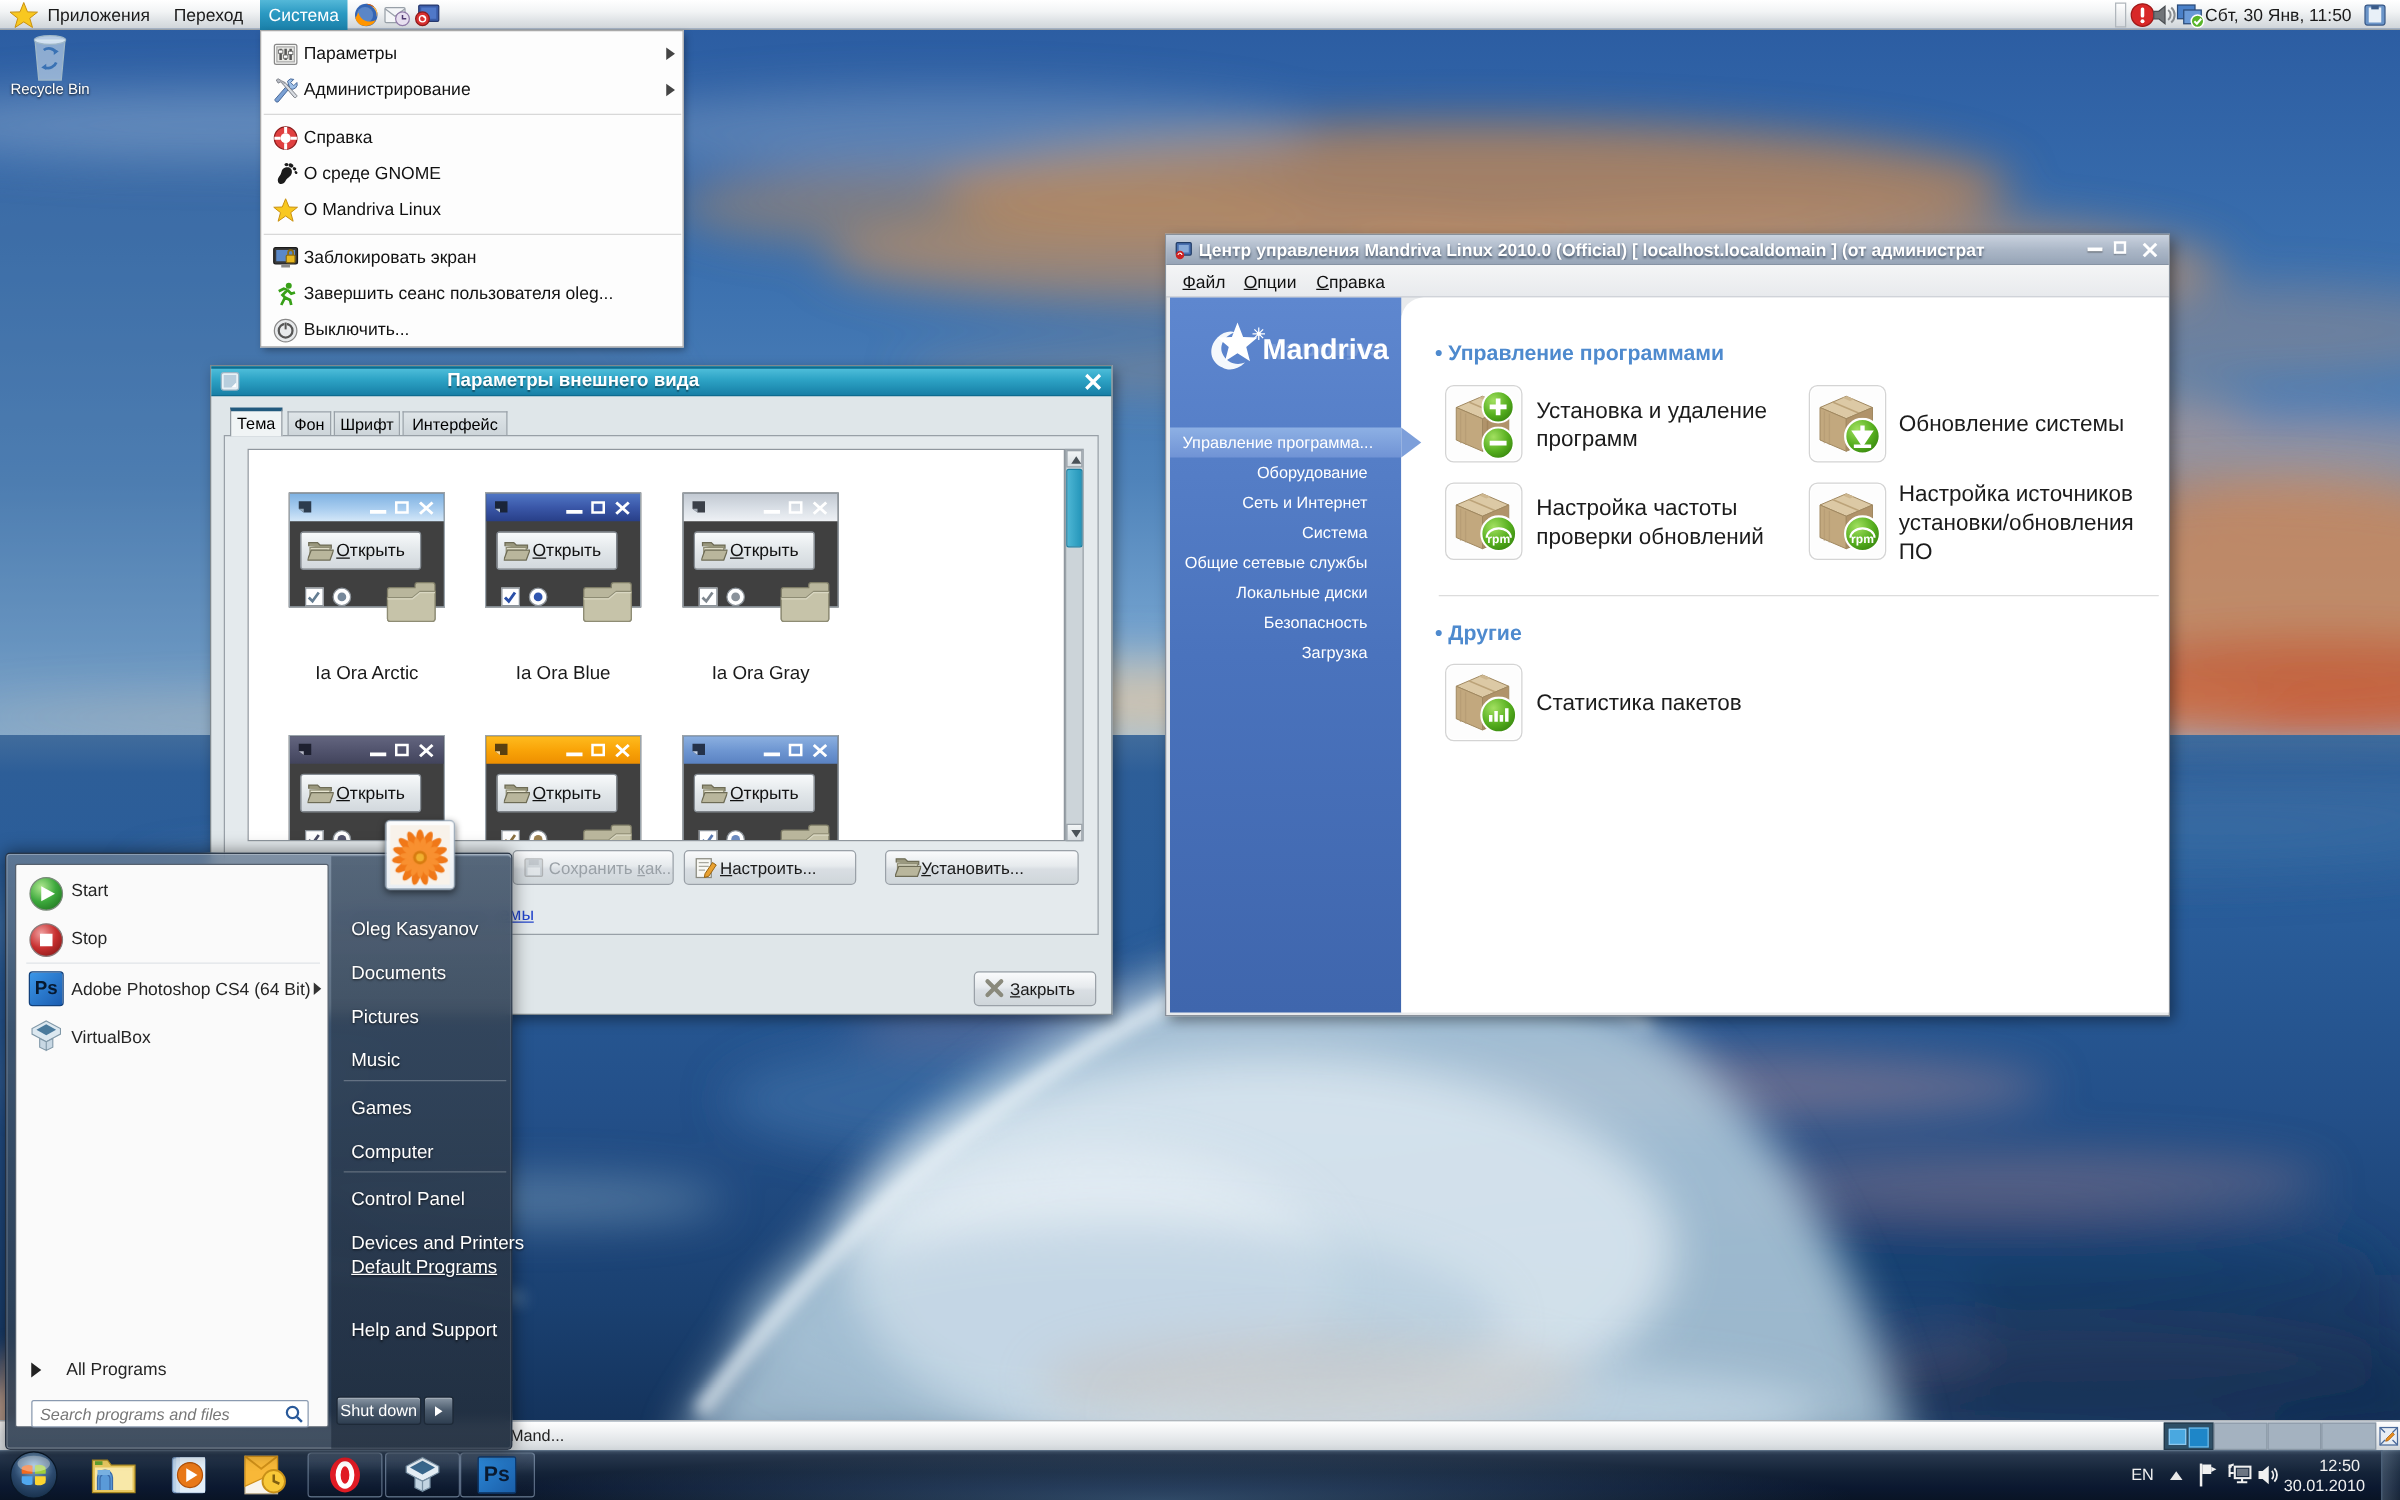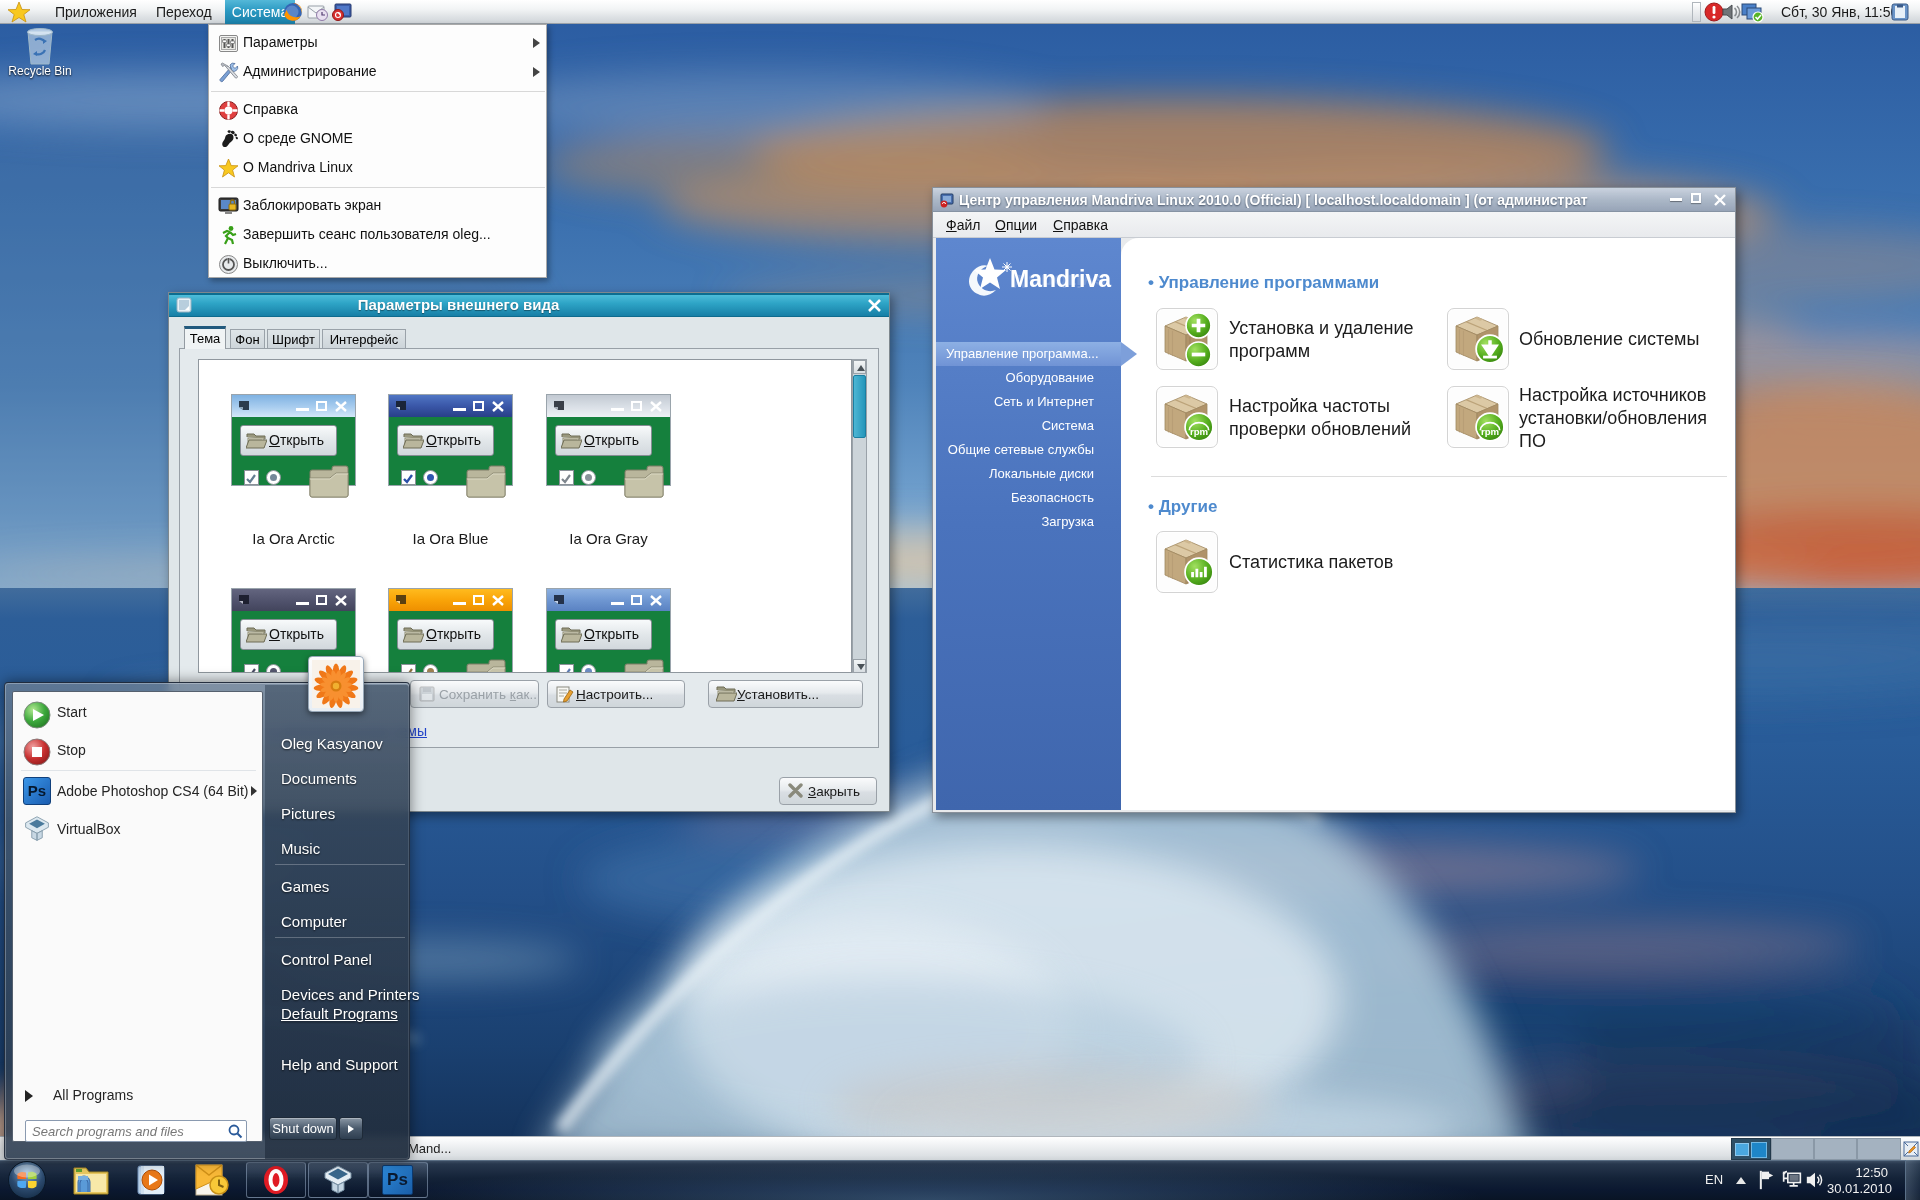--- a/index.html
+++ b/index.html
@@ -1,19 +1,19 @@
 <!DOCTYPE html>
 <html><head><meta charset="utf-8"><style>
 *{margin:0;padding:0;box-sizing:border-box;}
 html,body{width:1920px;height:1200px;overflow:hidden;font-family:"Liberation Sans",sans-serif;}
 body{position:relative;background:#2a5f9d;}
 .abs{position:absolute;}
 
 #toppanel{left:0;top:0;width:1920px;height:24px;background:linear-gradient(180deg,#ffffff 0%,#f2f4f5 40%,#dde1e4 75%,#d0d5d9 100%);border-bottom:1px solid #9aa1a8;z-index:60;}
-#toppanel .mitem{position:absolute;top:0;height:24px;line-height:24px;font-size:14px;color:#1a1a1a;margin-left:17px;}
+#toppanel .mitem{position:absolute;top:0;height:24px;line-height:24px;font-size:14px;color:#1a1a1a;}
 #sysbtn{left:208px;width:70px;background:linear-gradient(180deg,#54b8d8 0%,#2b99c2 45%,#1a7fa8 100%);color:#fff !important;text-align:center;}
 
 #sysmenu{left:208px;top:24px;width:339px;height:254px;background:#fdfdfd;border:1px solid #a9a9a9;box-shadow:2px 3px 6px rgba(0,0,0,.35);z-index:70;}
 .mi{position:absolute;left:1px;width:335px;height:29px;font-size:14px;color:#111;}
 .mi .ic{position:absolute;left:8px;top:4px;width:21px;height:21px;}
 .mi .tx{position:absolute;left:33px;top:5px;}
 .mi .arr{position:absolute;right:5px;top:9px;width:0;height:0;border-left:7px solid #444;border-top:5px solid transparent;border-bottom:5px solid transparent;}
 .msep{position:absolute;left:2px;width:334px;height:1px;background:#d8d8d8;}
 
 #gbottom{left:0;top:1136px;width:1920px;height:24px;background:linear-gradient(180deg,#ffffff 0%,#eef0f2 40%,#dde1e4 80%,#cfd4d8 100%);border-top:1px solid #b0b6bc;z-index:20;}
@@ -23,21 +23,21 @@
 .tbbtn{position:absolute;top:2px;height:36px;border:1px solid rgba(150,170,195,.55);border-radius:3px;background:linear-gradient(180deg,rgba(120,140,165,.35),rgba(40,55,75,.25) 50%,rgba(10,20,35,.3));}
 
 #startmenu{left:4px;top:682px;width:406px;height:478px;z-index:90;background:linear-gradient(180deg,rgba(105,125,148,.82),rgba(62,82,104,.85) 30%,rgba(40,56,76,.87));border:1px solid rgba(30,40,55,.8);border-radius:4px;box-shadow:0 0 14px rgba(0,0,0,.5),inset 0 0 0 1px rgba(255,255,255,.28);backdrop-filter:blur(5px);}
 #smwhite{position:absolute;left:7px;top:8px;width:251px;height:451px;background:#fafafa;border:1px solid #55606e;border-radius:2px;}
 .smitem{position:absolute;left:8px;font-size:14px;color:#252525;}
 .smr{position:absolute;left:276px;white-space:nowrap;width:128px;font-size:15px;color:#fff;text-shadow:0 1px 2px rgba(0,0,0,.7);}
 
 #appwin{left:168px;top:292px;width:722px;height:520px;z-index:40;background:#dfe6e9;border:1px solid #7e888e;box-shadow:3px 4px 10px rgba(0,0,0,.4);}
 #mcc{left:932px;top:187px;width:804px;height:626px;z-index:30;background:#e8eaec;border:1px solid #88909a;box-shadow:3px 4px 10px rgba(0,0,0,.4);}
 
-.tw{position:absolute;width:125px;height:92px;background:#15803d;border:1px solid #9aa4ac;}
+.tw{position:absolute;width:125px;height:92px;background:#404040;border:1px solid #9aa4ac;}
 .twt{position:absolute;left:0;top:0;width:123px;height:22px;}
 .twico{position:absolute;left:6px;top:5px;width:12px;height:11px;}
 .twm{position:absolute;left:64px;top:13px;width:13px;height:3px;}
 .twsq{position:absolute;left:84px;top:6px;width:11px;height:10px;border:2px solid #fff;}
 .twx{position:absolute;left:102px;top:5px;width:14px;height:13px;}
 .twbtn{position:absolute;left:8px;top:30px;width:97px;height:31px;background:linear-gradient(180deg,#f8fafb 0%,#e2e7ea 50%,#d2d8dd 100%);border:1px solid #868d94;border-radius:3px;font-size:14px;color:#111;}
 .twbtn svg{position:absolute;left:5px;top:6px;}
 .twbtn span{position:absolute;left:28px;top:6px;text-decoration:none;}
 .twbtn span:first-letter{text-decoration:underline;}
 .twcb{position:absolute;left:12px;top:75px;width:15px;height:15px;background:#fff;border:1px solid #8a9198;}

